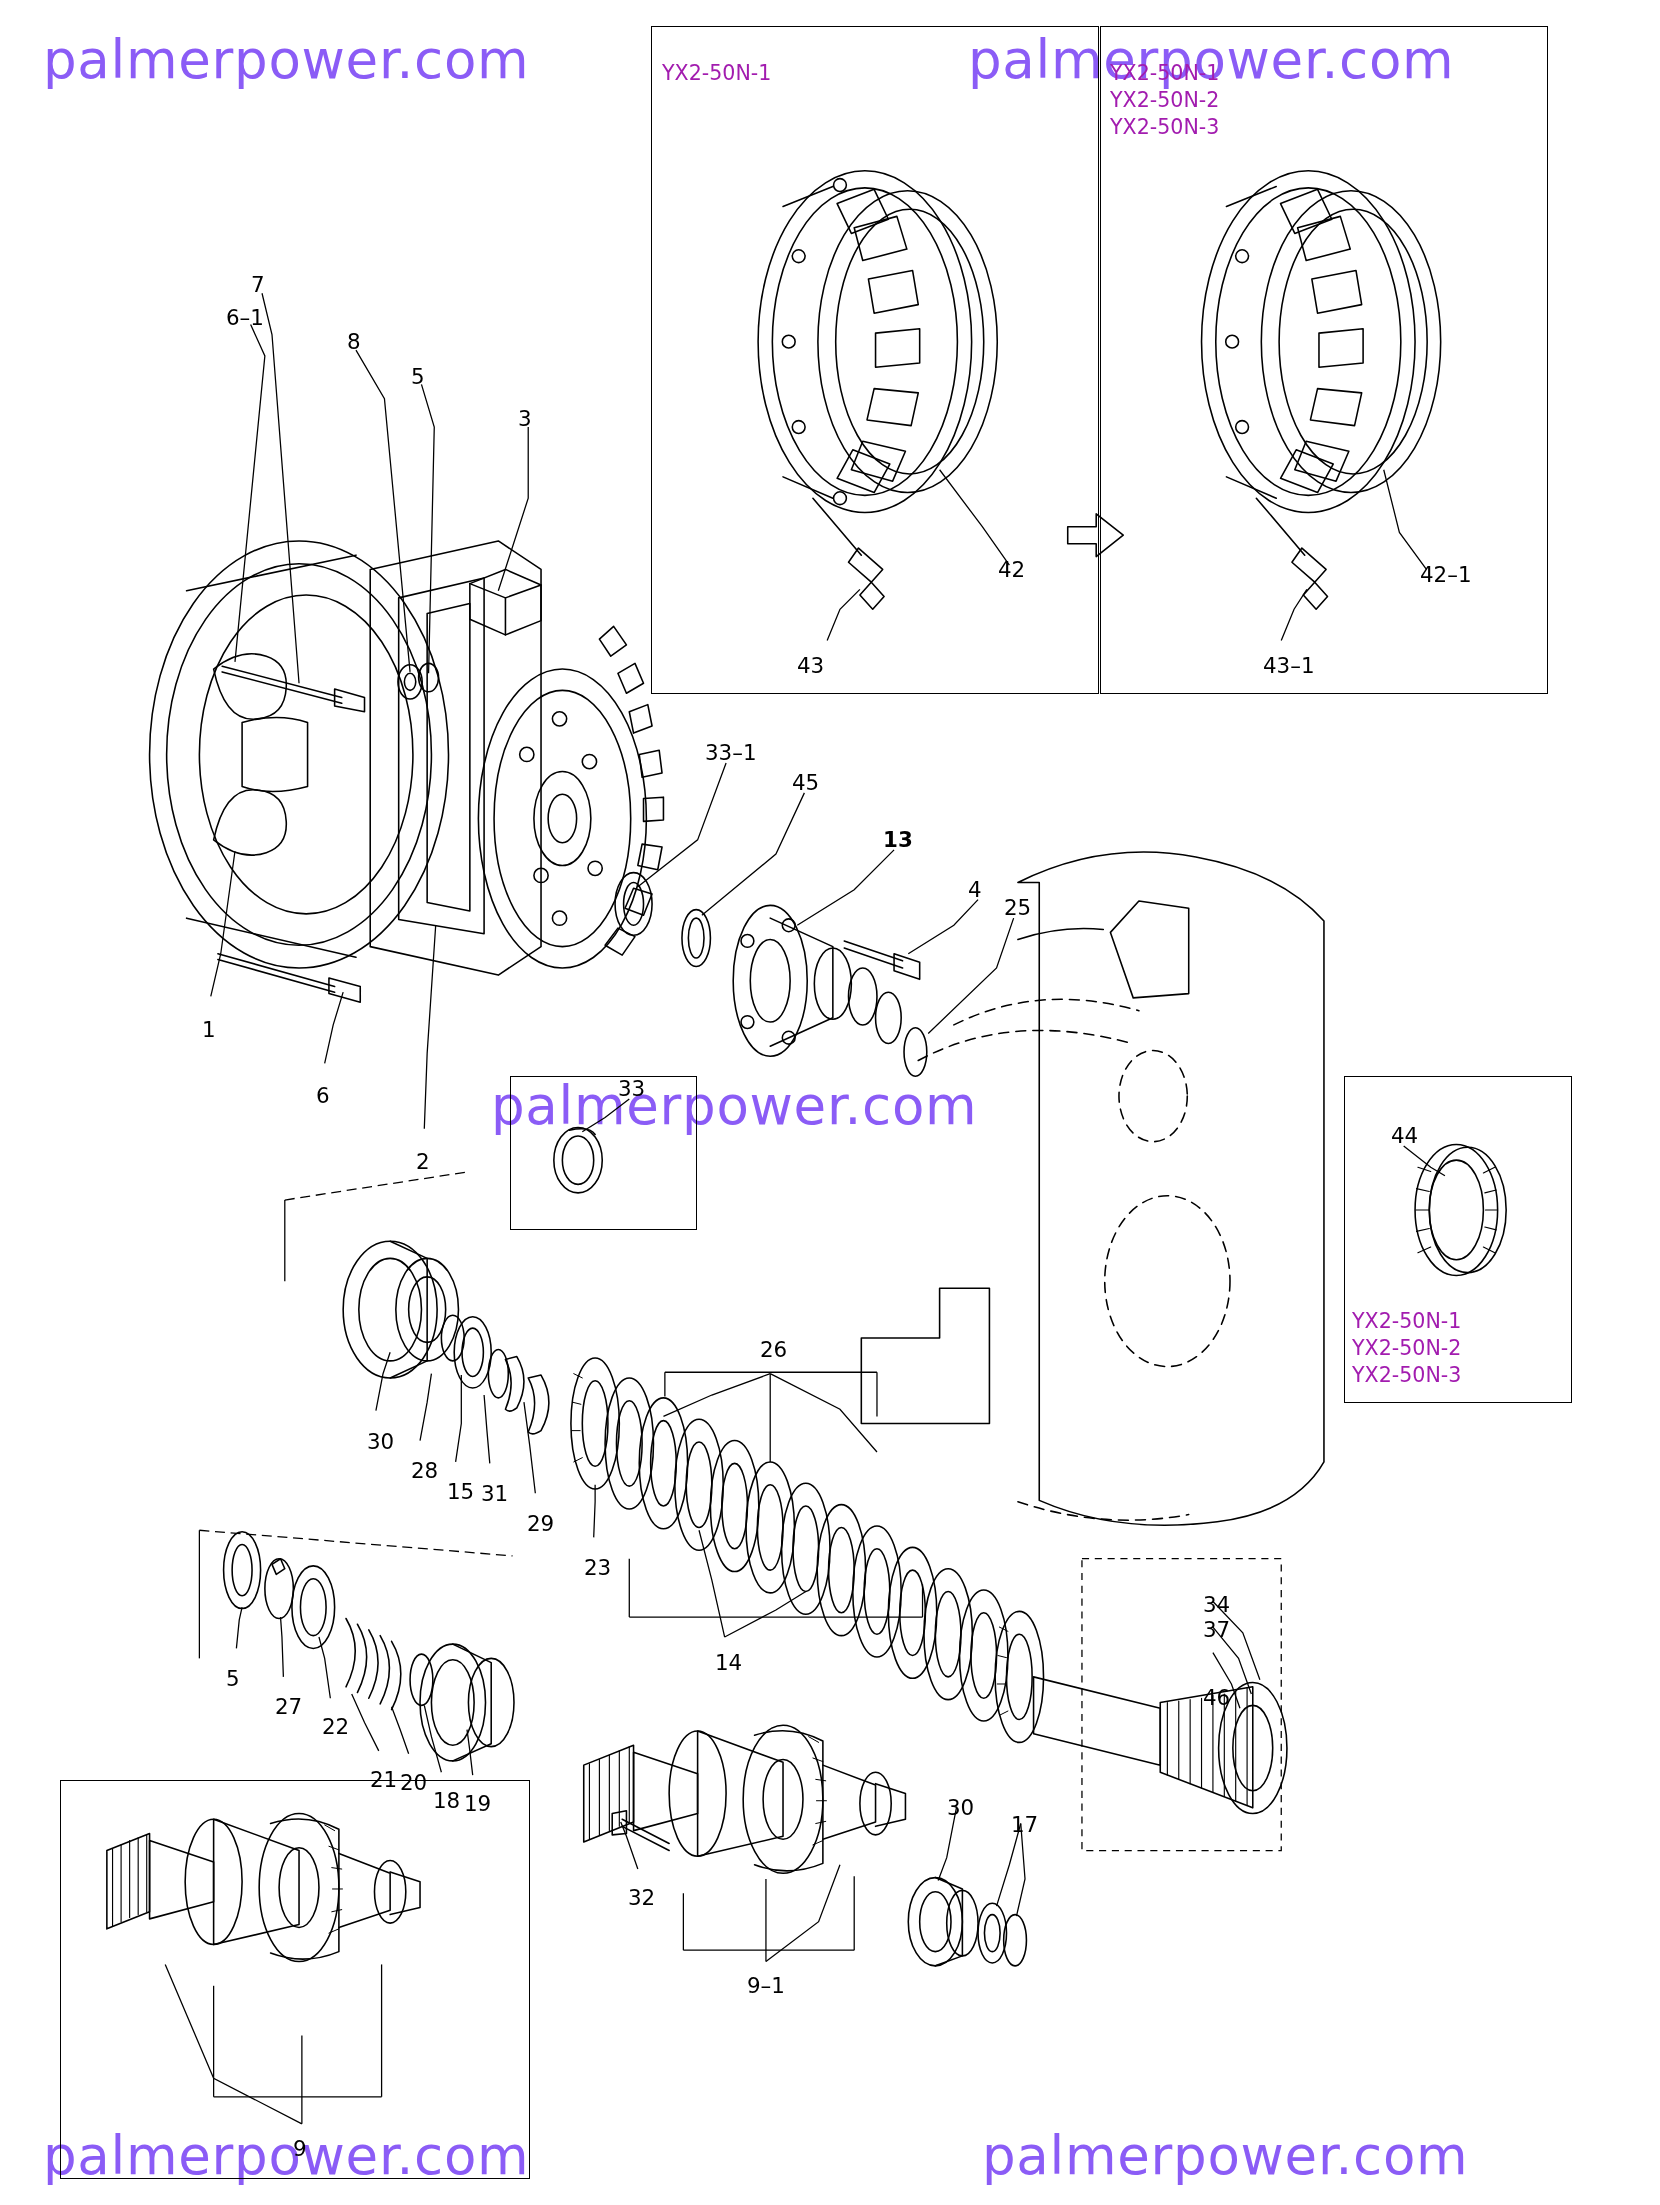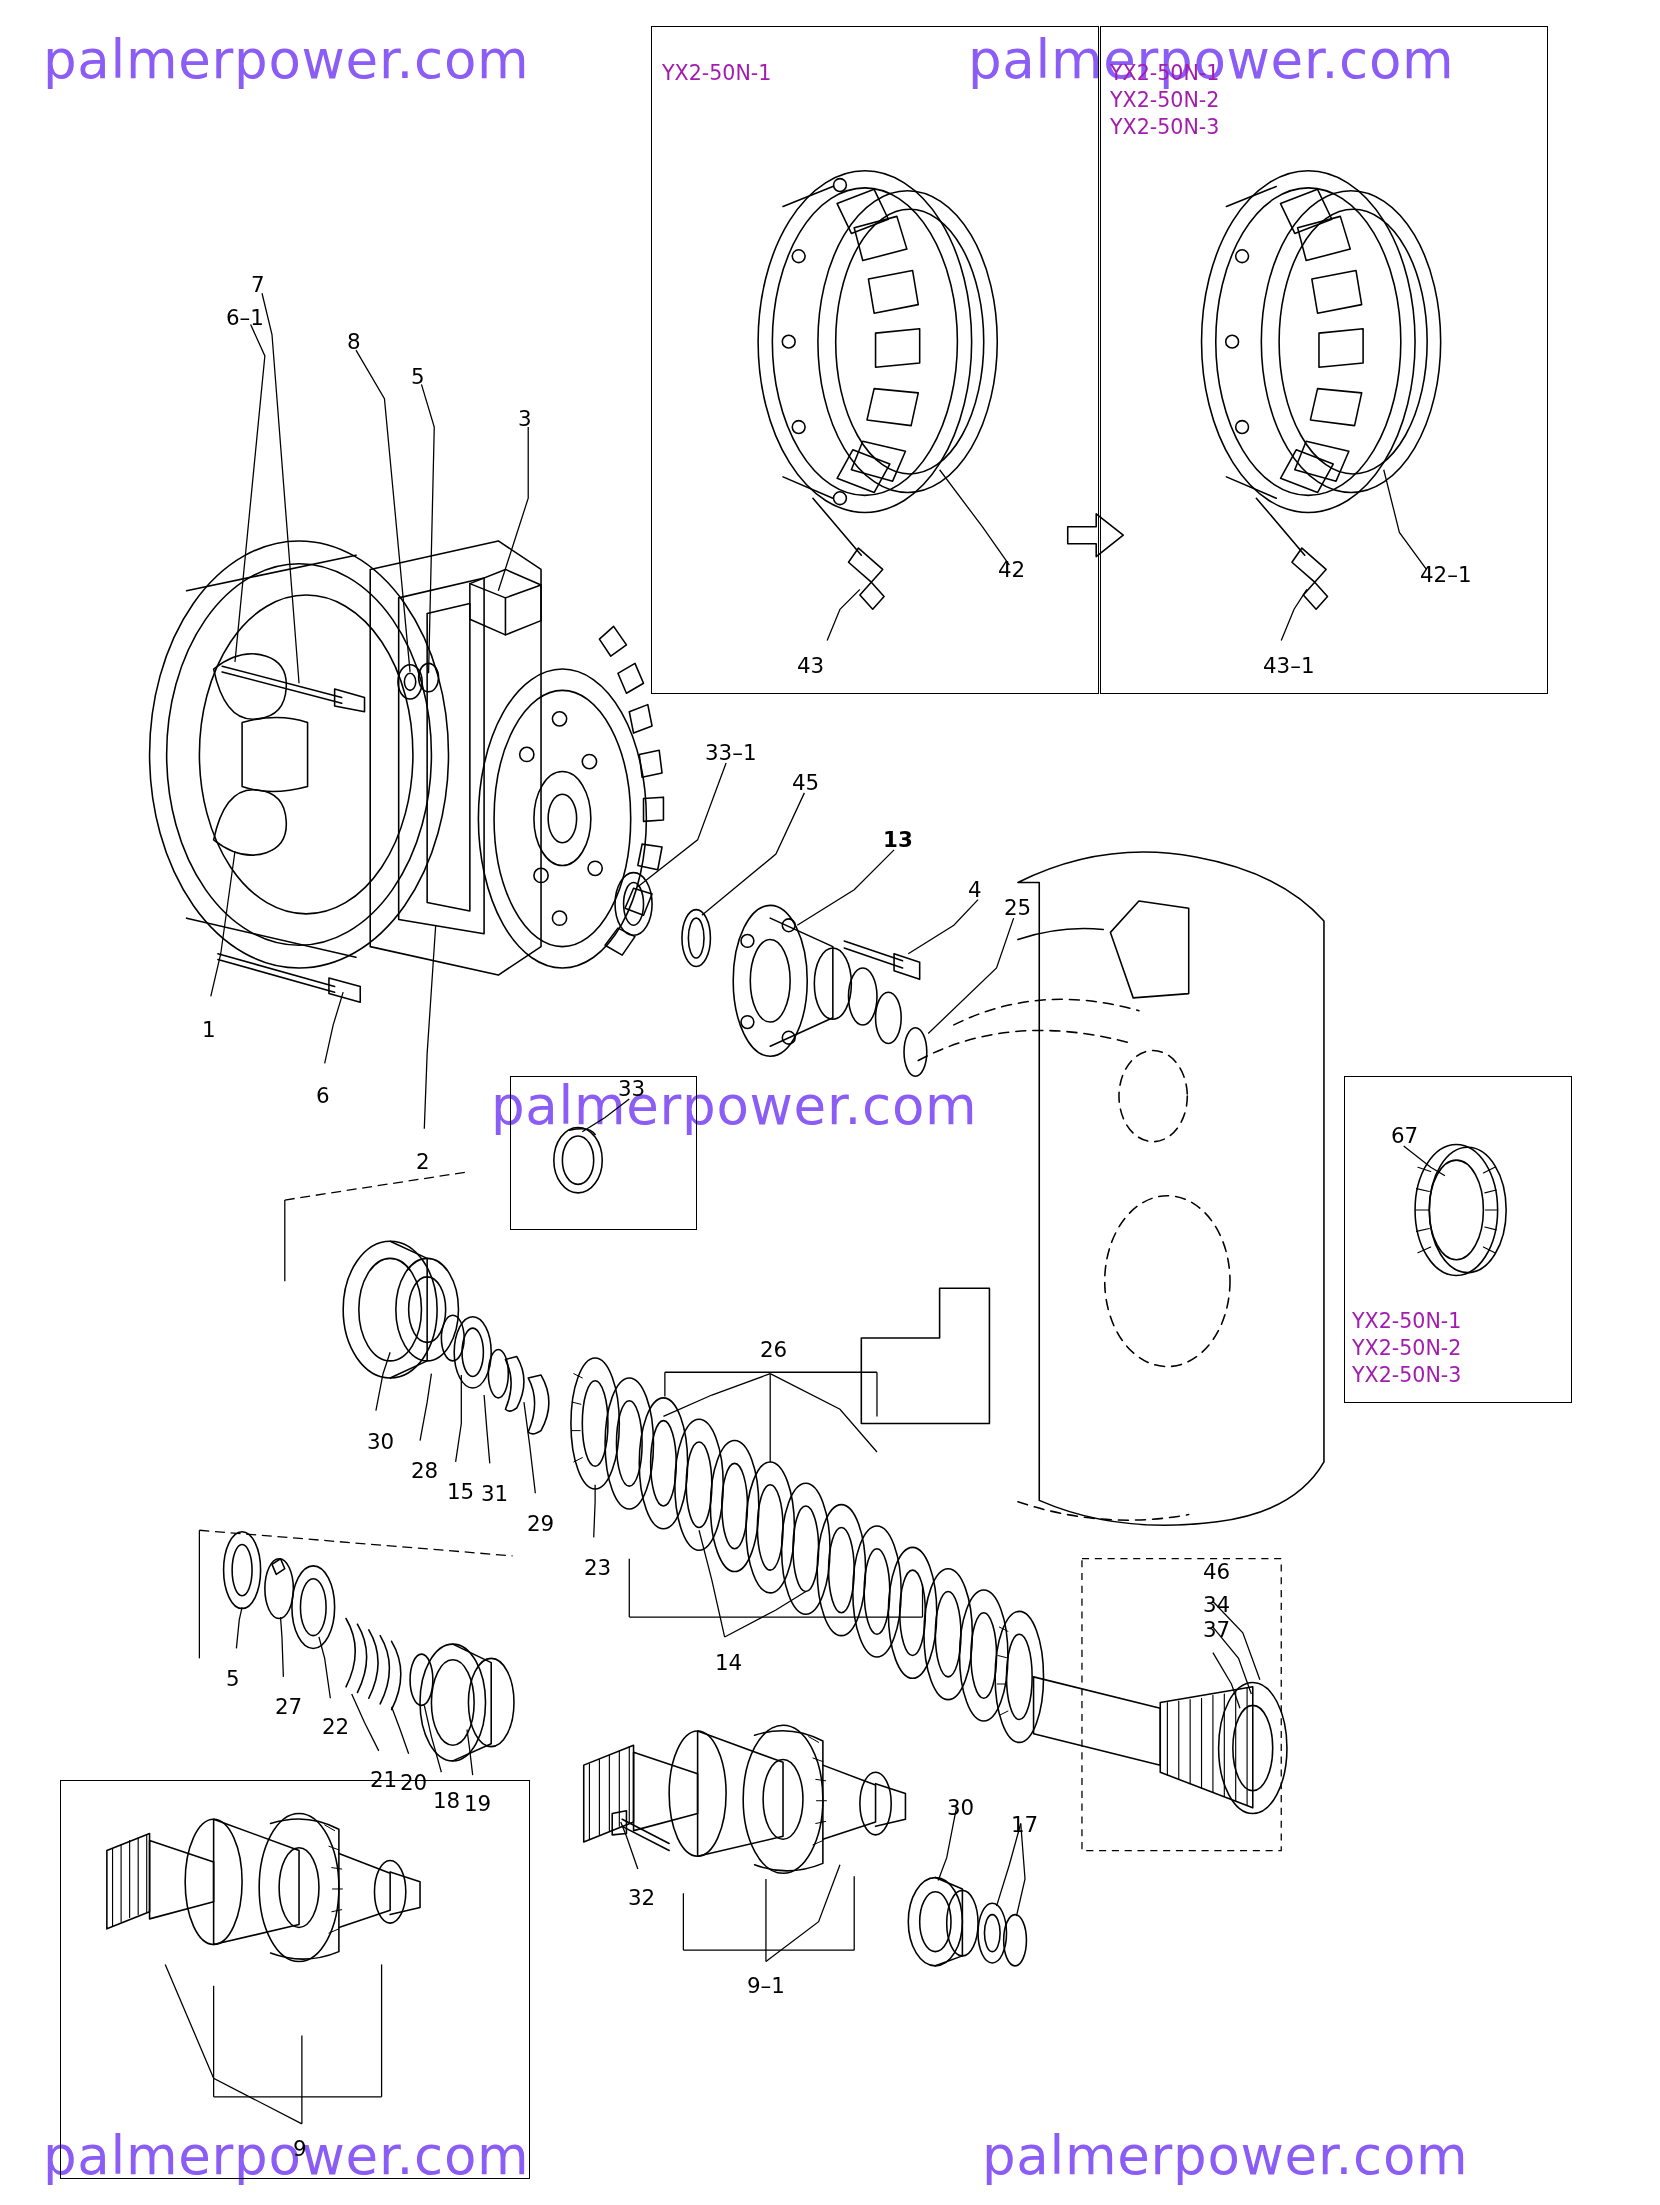--- a/index.html
+++ b/index.html
@@ -421,39 +421,39 @@
   <div class="callout" style="left:518px;  top:406px;">3</div>
   <div class="callout" style="left:202px;  top:1017px;">1</div>
   <div class="callout" style="left:316px;  top:1083px;">6</div>
   <div class="callout" style="left:416px;  top:1149px;">2</div>
   <div class="callout" style="left:705px;  top:740px;">33–1</div>
   <div class="callout" style="left:792px; top:770px;">45</div>
   <div class="callout" style="left:883px; top:827px;font-weight:bold;">13</div>
   <div class="callout" style="left:968px; top:877px;">4</div>
   <div class="callout" style="left:1004px; top:895px;">25</div>
   <div class="callout" style="left:618px;  top:1076px;">33</div>
-  <div class="callout" style="left:1391px; top:1123px;">67</div>
+  <div class="callout" style="left:1391px; top:1123px;">44</div>
   <div class="callout" style="left:367px;  top:1429px;">30</div>
   <div class="callout" style="left:411px;  top:1458px;">28</div>
   <div class="callout" style="left:447px;  top:1479px;">15</div>
   <div class="callout" style="left:481px;  top:1481px;">31</div>
   <div class="callout" style="left:527px;  top:1511px;">29</div>
   <div class="callout" style="left:584px;  top:1555px;">23</div>
   <div class="callout" style="left:760px; top:1337px;">26</div>
   <div class="callout" style="left:715px; top:1650px;">14</div>
   <div class="callout" style="left:226px;  top:1666px;">5</div>
   <div class="callout" style="left:275px;  top:1694px;">27</div>
   <div class="callout" style="left:322px;  top:1714px;">22</div>
   <div class="callout" style="left:370px;  top:1767px;">21</div>
   <div class="callout" style="left:400px;  top:1770px;">20</div>
   <div class="callout" style="left:433px;  top:1788px;">18</div>
   <div class="callout" style="left:464px;  top:1791px;">19</div>
   <div class="callout" style="left:1203px; top:1592px;">34</div>
   <div class="callout" style="left:1203px; top:1617px;">37</div>
-  <div class="callout" style="left:1203px; top:1559px;">46</div>
+  <div class="callout" style="left:1203px; top:1685px;">46</div>
   <div class="callout" style="left:947px; top:1795px;">30</div>
   <div class="callout" style="left:1011px; top:1812px;">17</div>
   <div class="callout" style="left:628px;  top:1885px;">32</div>
   <div class="callout" style="left:747px; top:1973px;">9–1</div>
   <div class="callout" style="left:293px;  top:2136px;">9</div>
   <div class="callout" style="left:998px; top:557px;">42</div>
   <div class="callout" style="left:797px; top:653px;">43</div>
   <div class="callout" style="left:1408px; top:562px;margin-left:12px;">42–1</div>
   <div class="callout" style="left:1263px; top:653px;">43–1</div>
 

